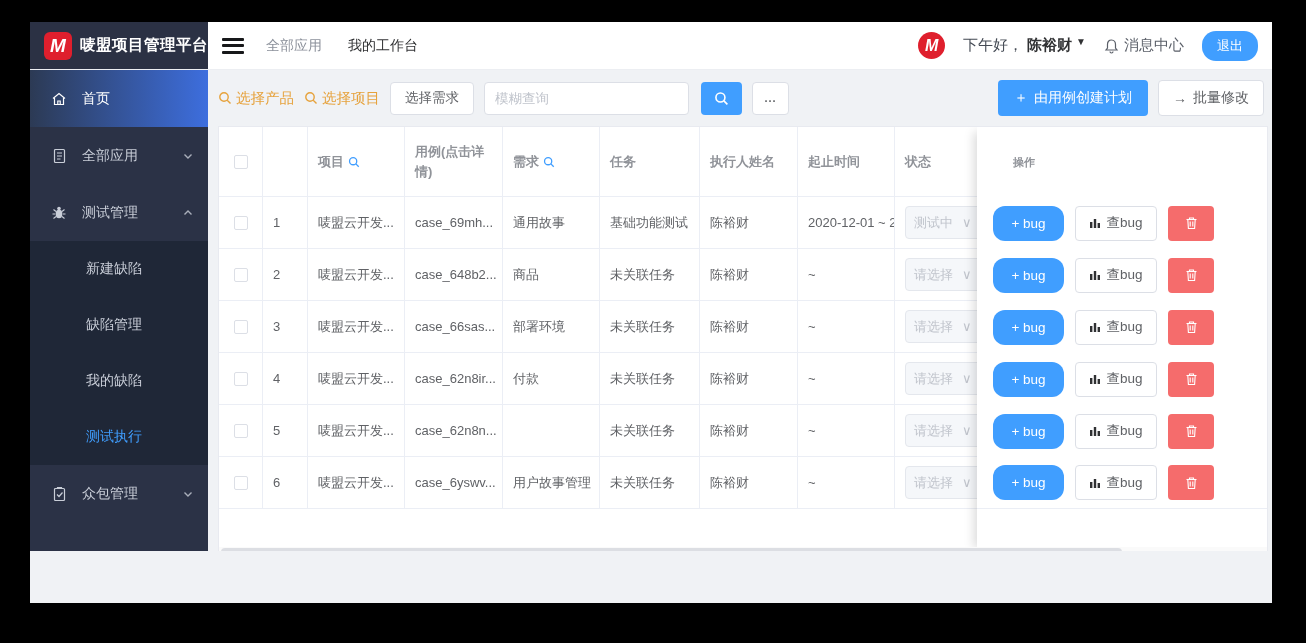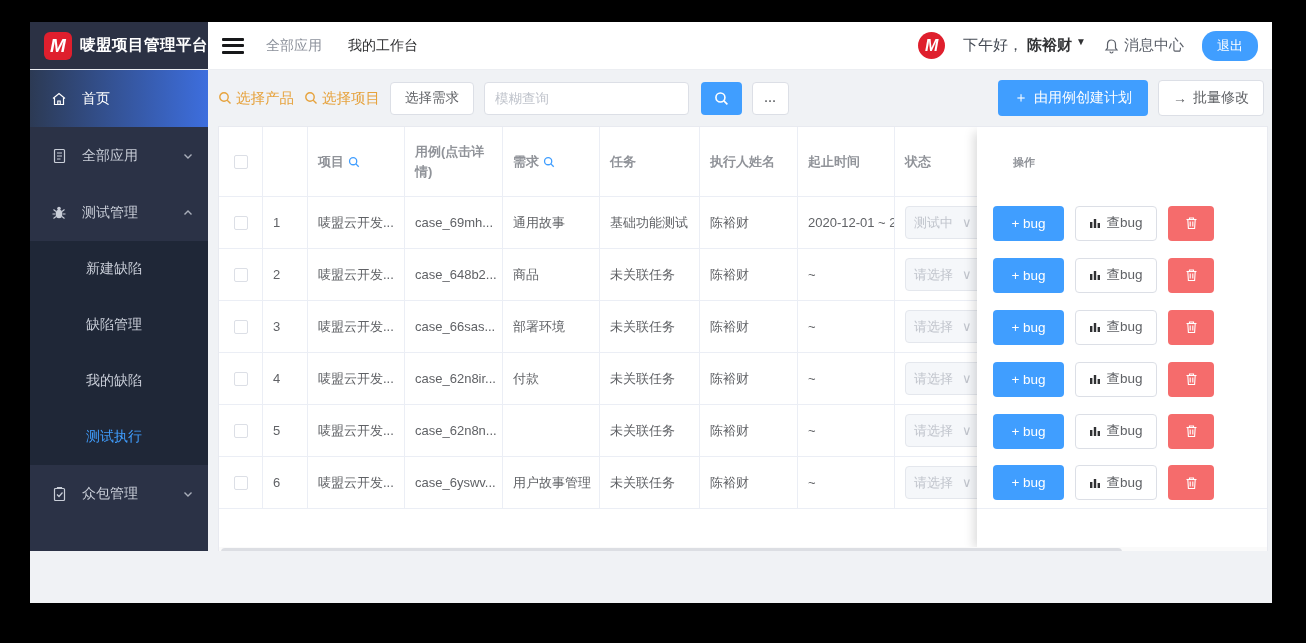--- a/index.html
+++ b/index.html
@@ -73,21 +73,21 @@
   .hQ { color:#409EFF; margin-left:2px; display:inline-flex; }
   .sel { height:33px; width:86px; min-width:86px; background:#f5f7fa; border:1px solid #e4e7ed; border-radius:4px; color:#c0c4cc; font-size:13px; display:flex; align-items:center; padding:0 8px; gap:4px; cursor:not-allowed; }
   .sel .sel-txt { display:block; width:44px; overflow:hidden; white-space:nowrap; }
   .sel .sv { color:#c0c4cc; }
 
   
   .ops { position:absolute; top:0; right:0; width:290px; height:426px; background:#fff; box-shadow:-8px 0 10px -5px rgba(0,0,0,.15); }
   .ops-head { height:70px; display:flex; align-items:center; padding:0 16px; color:#909399; font-weight:bold; font-size:11px;margin-left:20px; }
   .ops-row { height:52px; display:flex; align-items:center; padding:0 16px; gap:11px; }
   .ops-row:nth-of-type(7) { border-bottom:1px solid #ebeef5; }
-  .b-add { background:#409EFF; border:none; color:#fff; border-radius:4px; height:35px; width:71px; font-size:13.5px; cursor:pointer; }
+  .b-add { background:#409EFF; border:none; color:#fff; border-radius:12px; height:35px; width:71px; font-size:13.5px; cursor:pointer; }
   .b-view { background:#fff; border:1px solid #dcdfe6; color:#606266; border-radius:4px; height:35px; width:82px; font-size:13.5px; cursor:pointer; display:flex; align-items:center; justify-content:center; gap:5px; }
   .b-del { background:#F56C6C; border:none; border-radius:4px; height:35px; width:46px; cursor:pointer; display:flex; align-items:center; justify-content:center; }
 
   
   .hscroll { position:absolute; left:0; right:0; bottom:0; height:10px; background:#fafafa; }
   .hthumb { position:absolute; left:2px; top:1px; height:8px; width:86%; background:#dcdee3; border-radius:4px; cursor:grab; }
 
   
   .pager-bar { position:absolute; right:4px; top:498px; display:flex; align-items:center; gap:14px; }
   .pg-total { color:#4c1d95; font-size:14px; }

